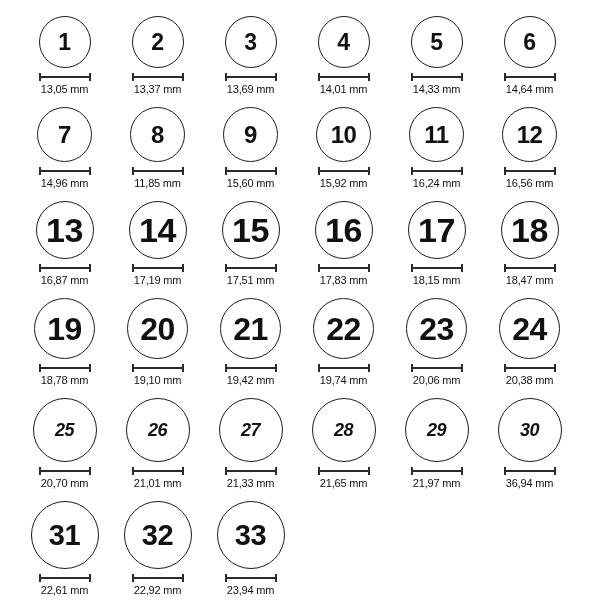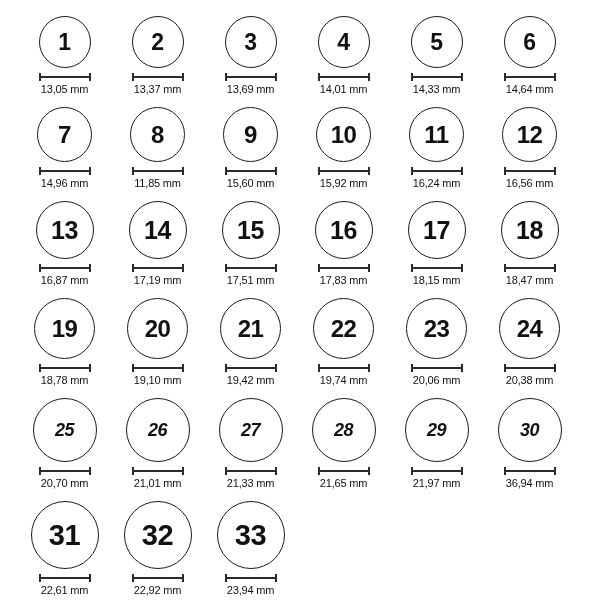--- a/index.html
+++ b/index.html
@@ -41,22 +41,22 @@
   }
   .num {
     font-weight: 700;
     color: #111111;
     letter-spacing: -0.5px;
     line-height: 1;
   }
   
   .d0 .circle { width: 52px; height: 52px; } .d0 .num { font-size: 23px; }
   .d1 .circle { width: 55px; height: 55px; } .d1 .num { font-size: 24px; }
-  .d2 .circle { width: 58px; height: 58px; } .d2 .num { font-size: 25px; }
-  .d3 .circle { width: 61px; height: 61px; } .d3 .num { font-size: 24px; }
+  .d2 .circle { width: 58px; height: 58px; } .d2 .num { font-size: 34px; }
+  .d3 .circle { width: 61px; height: 61px; } .d3 .num { font-size: 32px; }
   .d4 .circle { width: 64px; height: 64px; } .d4 .num { font-size: 18px; font-style: italic; }
   .d5 .circle { width: 68px; height: 68px; } .d5 .num { font-size: 29px; }
 
   .measure {
     position: relative;
     width: 52px;
     height: 8px;
     margin-bottom: 2px;
   }
   .measure::before,

